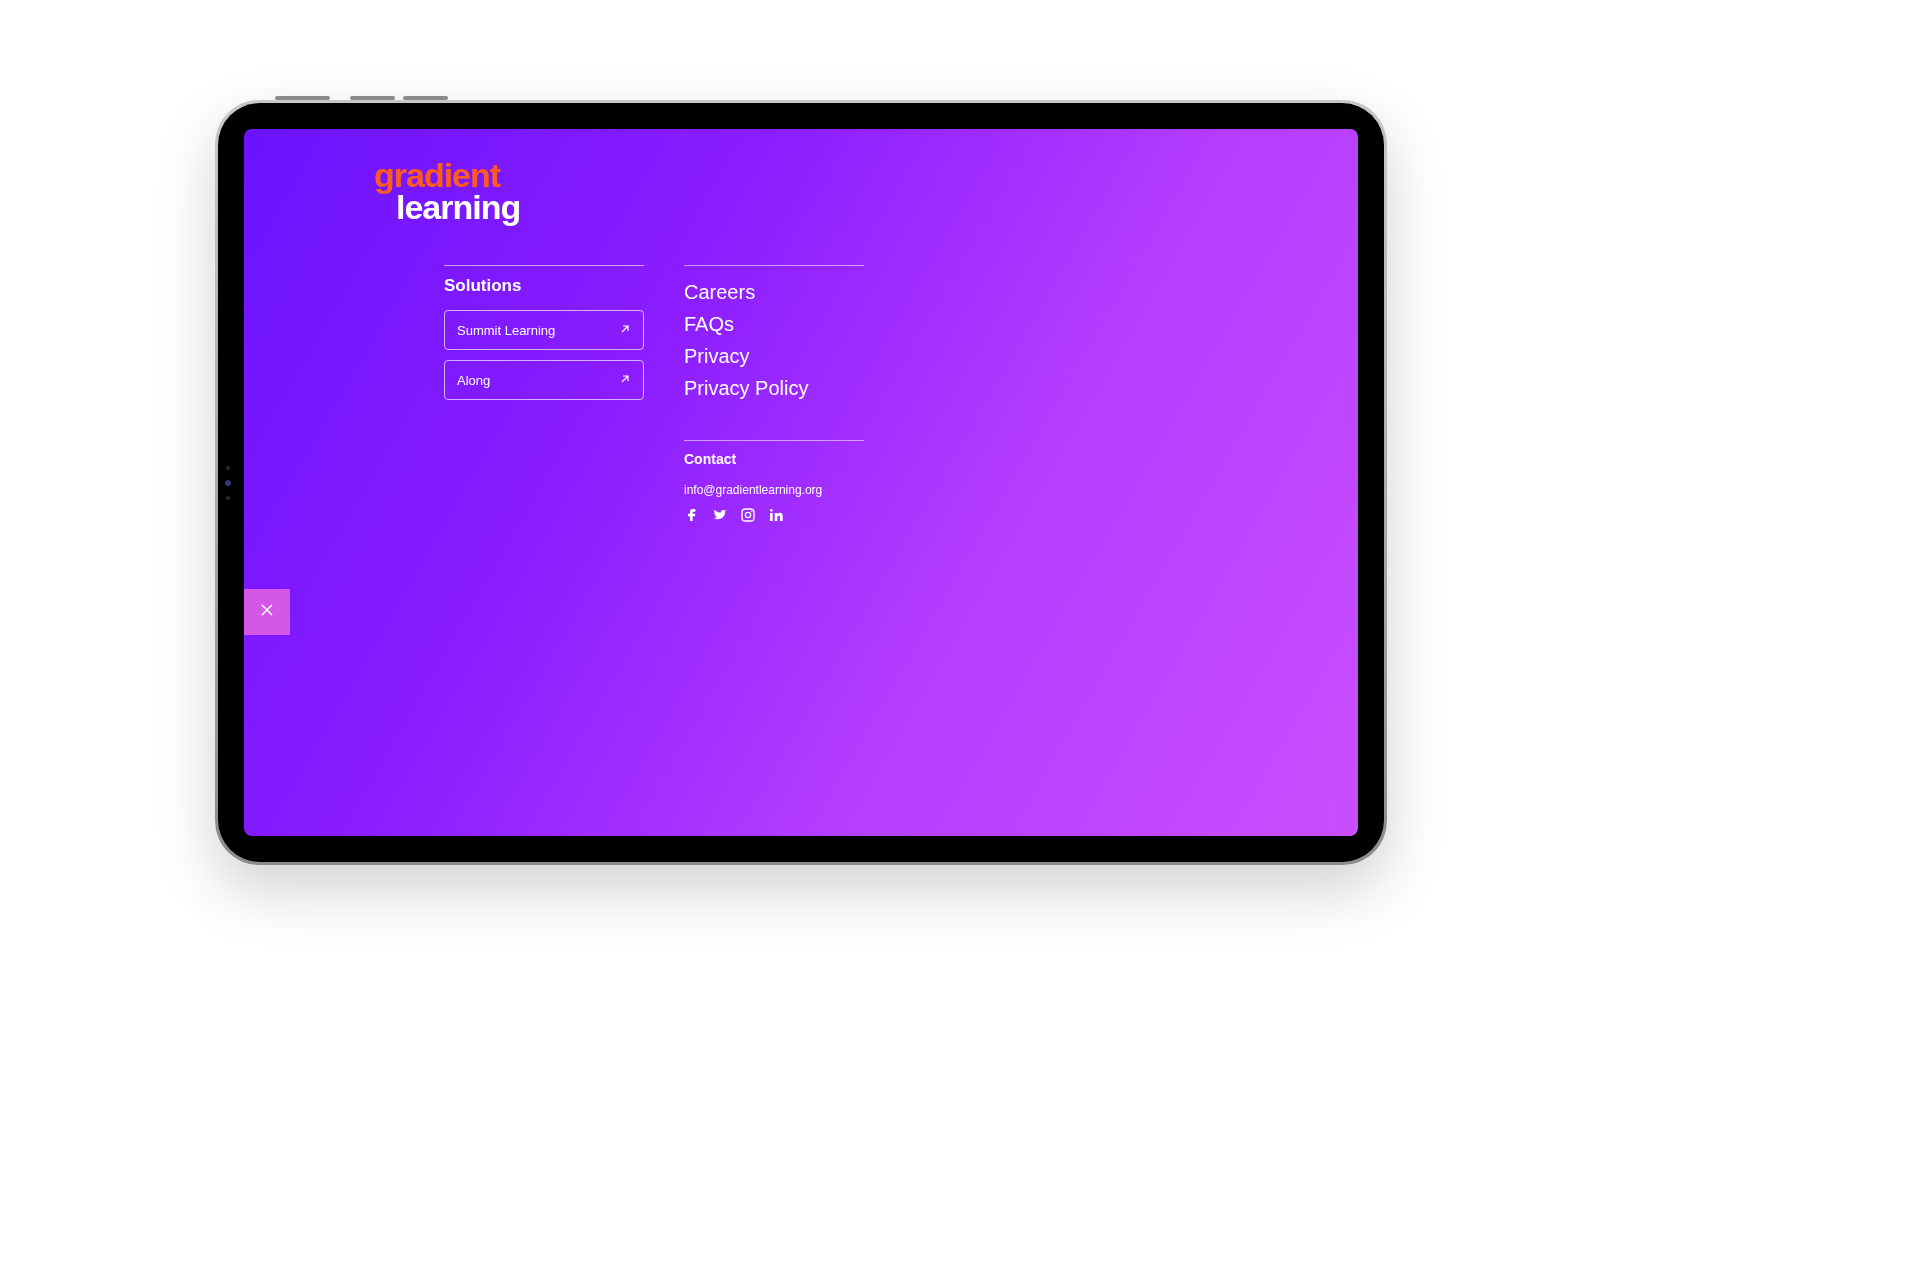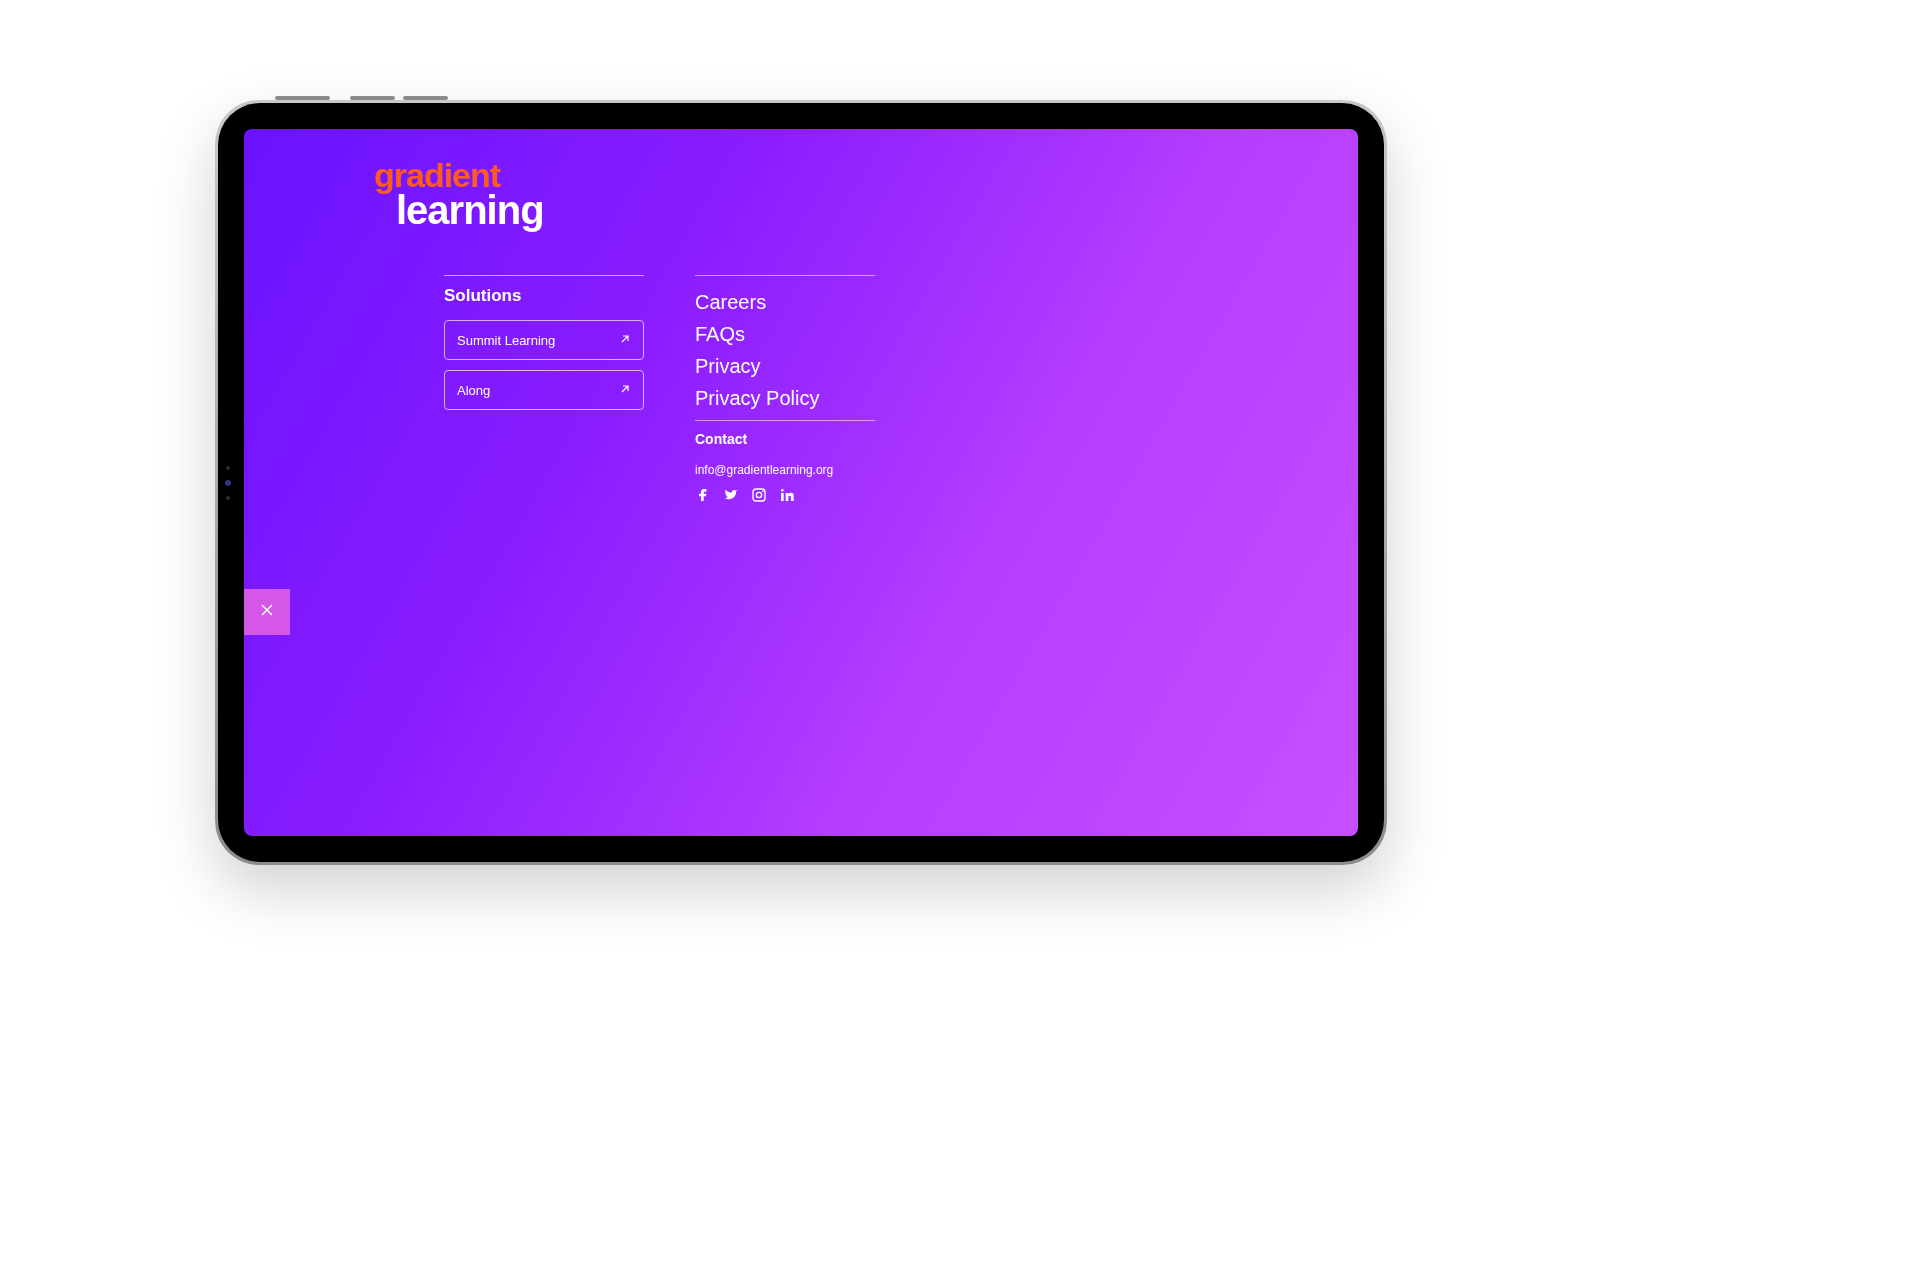--- a/index.html
+++ b/index.html
@@ -40,23 +40,23 @@
   
   .dots { position:absolute; left:8px; top:50%; transform:translateY(-50%); display:flex; flex-direction:column; gap:10px; }
   .dots span { width:4px; height:4px; border-radius:50%; background:#2b2b2b; display:block; }
   .dots span:nth-child(2){ background:#353580; height:6px; width:6px; margin-left:-1px;}
 
   
   .content { position:relative; width:100%; height:100%; color:#fff; }
 
   .logo { position:absolute; left:130px; top:30px; font-weight:800; letter-spacing:-1px; line-height:0.95; }
   .logo .l1 { color:#ff5a1f; font-size:34px; }
-  .logo .l2 { color:#ffffff; font-size:40px; padding-left:22px; display:block; }
+  .logo .l2 { color:#ffffff; font-size:34px; padding-left:22px; display:block; }
 
-  .cols { position:absolute; left:200px; top:146px; display:flex; gap:51px; }
+  .cols { position:absolute; left:200px; top:136px; display:flex; gap:40px; }
   .col { display:flex; flex-direction:column; }
 
   .colA { width:200px; }
   .colB { width:170px; }
   .colC { width:180px; }
 
   .hdr { border-top:1px solid rgba(255,255,255,0.6); padding:10px 0 0 0; font-size:17px; font-weight:600; margin-bottom:14px; }
   .hdr2 { border-top:1px solid rgba(255,255,255,0.6); padding:10px 0 8px 0; font-size:17px; font-weight:600; cursor:pointer; }
 
   .pillbtn {
@@ -65,21 +65,21 @@
     height:40px;
     display:flex; align-items:center; justify-content:space-between;
     padding:0 12px;
     font-size:13px; font-weight:500;
     margin-bottom:10px;
     cursor:pointer;
   }
   .pillbtn svg { width:12px; height:12px; }
 
   .small-link { font-size:20px; line-height:1.6; cursor:pointer; }
-  .small-hdr { border-top:1px solid rgba(255,255,255,0.55); margin-top:6px; padding-top:10px; font-size:14px; font-weight:600; }
+  .small-hdr { border-top:1px solid rgba(255,255,255,0.55); margin-top:36px; padding-top:10px; font-size:14px; font-weight:600; }
   .email { font-size:12px; margin-top:16px; }
   .socials { display:flex; gap:12px; margin-top:10px; }
   .socials svg { width:16px; height:16px; fill:#fff; cursor:pointer; }
 
   .topline { border-top:1px solid rgba(255,255,255,0.55); height:1px; width:100%; }
 
   
   .close-btn {
     position:absolute; left:0; top:460px;
     width:46px; height:46px;

